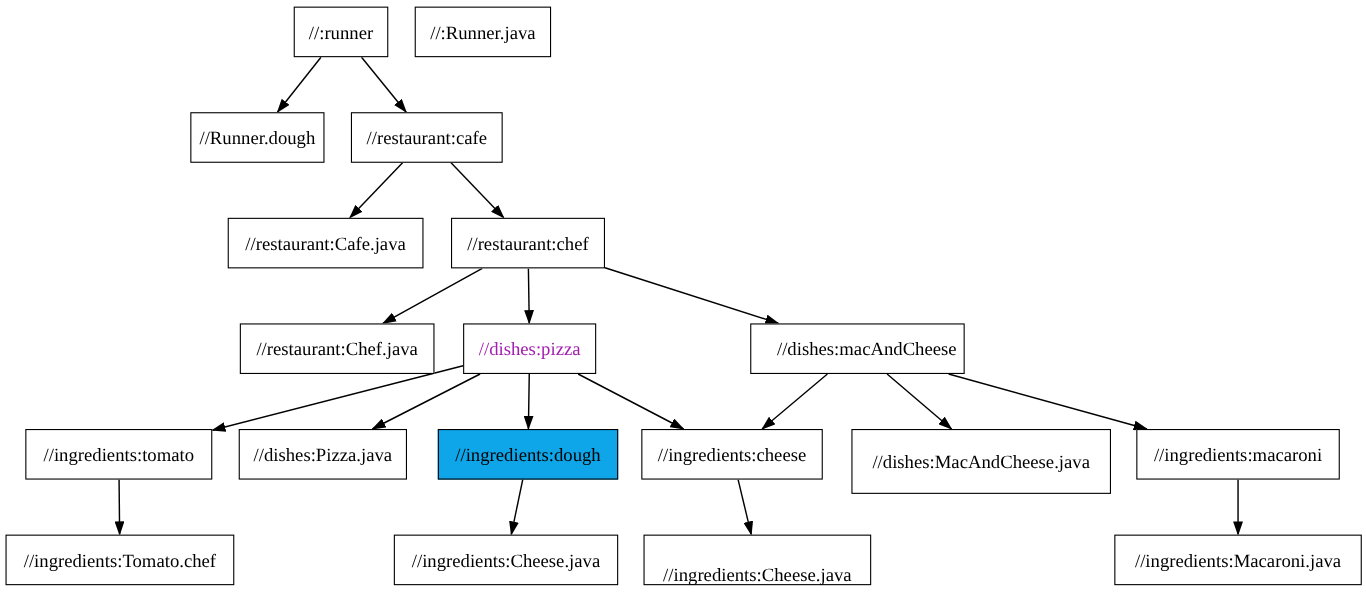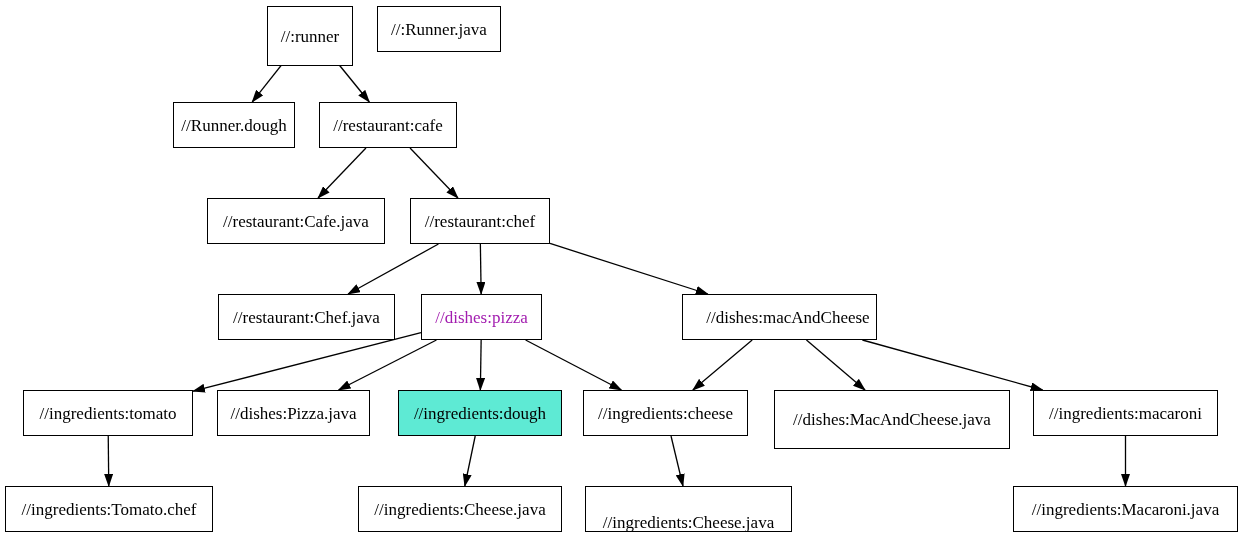--- a/index.html
+++ b/index.html
@@ -61,21 +61,21 @@
         <line x1="752.1875" y1="340" x2="692.8125" y2="390" stroke="#000000" stroke-width="1.3" marker-end="url(#arrowhead)"></line>
         <line x1="806.453125" y1="340" x2="865.046875" y2="390" stroke="#000000" stroke-width="1.3" marker-end="url(#arrowhead)"></line>
         <line x1="862.3958333333334" y1="340" x2="1042.6041666666665" y2="390" stroke="#000000" stroke-width="1.3" marker-end="url(#arrowhead)"></line>
         <line x1="108.23958333333333" y1="436" x2="108.76041666666667" y2="486" stroke="#000000" stroke-width="1.3" marker-end="url(#arrowhead)"></line>
         <line x1="475.2083333333333" y1="436" x2="464.7916666666667" y2="486" stroke="#000000" stroke-width="1.3" marker-end="url(#arrowhead)"></line>
         <line x1="671.0104166666666" y1="436" x2="682.9895833333334" y2="486" stroke="#000000" stroke-width="1.3" marker-end="url(#arrowhead)"></line>
         <line x1="1125.5" y1="436" x2="1125.5" y2="486" stroke="#000000" stroke-width="1.3" marker-end="url(#arrowhead)"></line>
       </g>
   </svg>
   <div id="node-layer">
-      <div class="node" style="left: 267px; top: 6px; width: 86px; height: 60px; background: rgb(255, 255, 255); border-color: rgb(0, 0, 0); color: rgb(0, 0, 0);">
+      <div class="node" style="left: 267px; top: 6px; width: 86px; height: 46px; background: rgb(255, 255, 255); border-color: rgb(0, 0, 0); color: rgb(0, 0, 0);">
         <span>//:runner</span>
       </div>
       <div class="node" style="left: 377px; top: 6px; width: 124px; height: 46px; background: rgb(255, 255, 255); border-color: rgb(0, 0, 0); color: rgb(0, 0, 0);">
         <span>//:Runner.java</span>
       </div>
       <div class="node" style="left: 173px; top: 102px; width: 122px; height: 46px; background: rgb(255, 255, 255); border-color: rgb(0, 0, 0); color: rgb(0, 0, 0);">
         <span>//Runner.dough</span>
       </div>
       <div class="node" style="left: 319px; top: 102px; width: 138px; height: 46px; background: rgb(255, 255, 255); border-color: rgb(0, 0, 0); color: rgb(0, 0, 0);">
         <span>//restaurant:cafe</span>
@@ -94,21 +94,21 @@
       </div>
       <div class="node" style="left: 682px; top: 294px; width: 195px; height: 46px; background: rgb(255, 255, 255); border-color: rgb(0, 0, 0); color: rgb(0, 0, 0); padding-left: 17px;">
         <span>//dishes:macAndCheese</span>
       </div>
       <div class="node" style="left: 23px; top: 390px; width: 170px; height: 46px; background: rgb(255, 255, 255); border-color: rgb(0, 0, 0); color: rgb(0, 0, 0);">
         <span>//ingredients:tomato</span>
       </div>
       <div class="node" style="left: 217px; top: 390px; width: 153px; height: 46px; background: rgb(255, 255, 255); border-color: rgb(0, 0, 0); color: rgb(0, 0, 0);">
         <span>//dishes:Pizza.java</span>
       </div>
-      <div class="node" style="left: 398px; top: 390px; width: 164px; height: 46px; background: #5eead4; border-color: rgb(0, 0, 0); color: rgb(0, 0, 0);">
+      <div class="node" style="left: 398px; top: 390px; width: 164px; height: 46px; background: #0ea5e9; border-color: rgb(0, 0, 0); color: rgb(0, 0, 0);">
         <span>//ingredients:dough</span>
       </div>
       <div class="node" style="left: 583px; top: 390px; width: 165px; height: 46px; background: rgb(255, 255, 255); border-color: rgb(0, 0, 0); color: rgb(0, 0, 0);">
         <span>//ingredients:cheese</span>
       </div>
       <div class="node" style="left: 774px; top: 390px; width: 236px; height: 59px; background: rgb(255, 255, 255); border-color: rgb(0, 0, 0); color: rgb(0, 0, 0);">
         <span>//dishes:MacAndCheese.java</span>
       </div>
       <div class="node" style="left: 1033px; top: 390px; width: 185px; height: 46px; background: rgb(255, 255, 255); border-color: rgb(0, 0, 0); color: rgb(0, 0, 0);">
         <span>//ingredients:macaroni</span>

